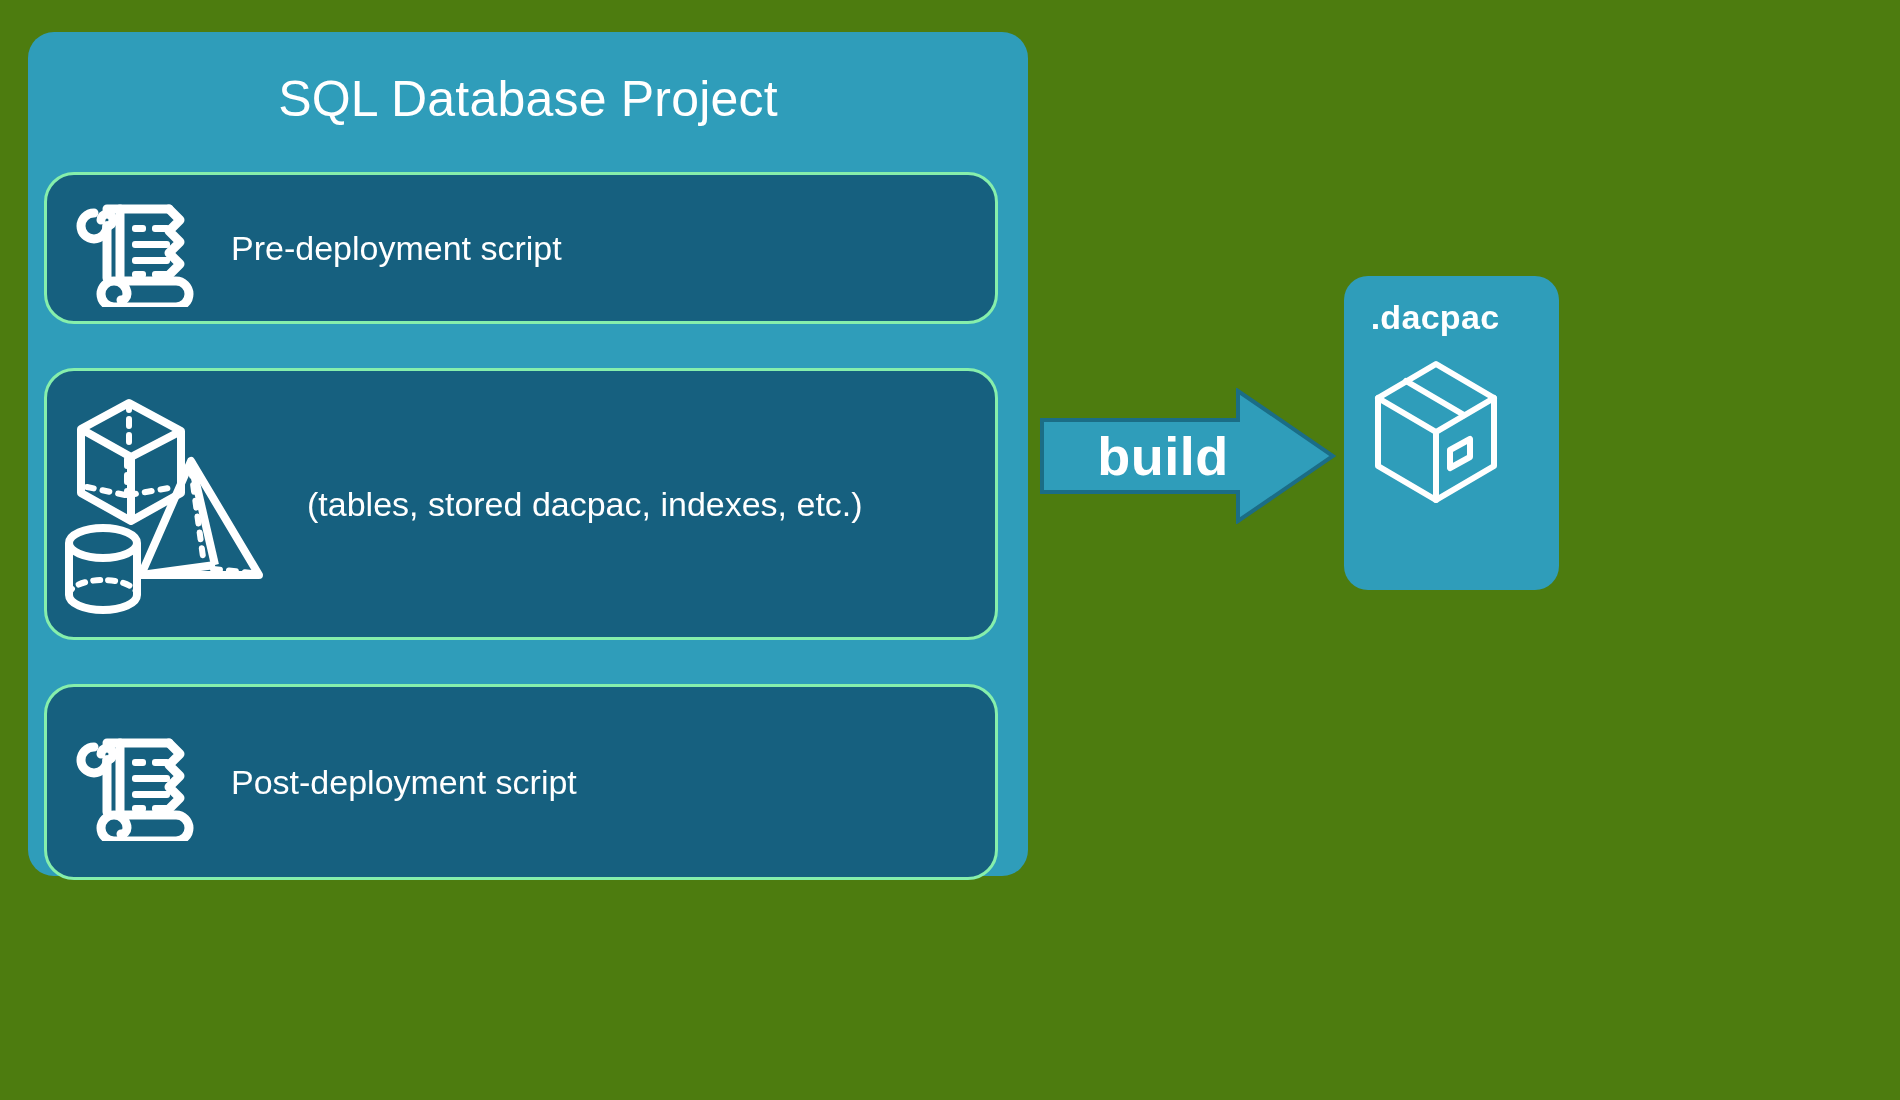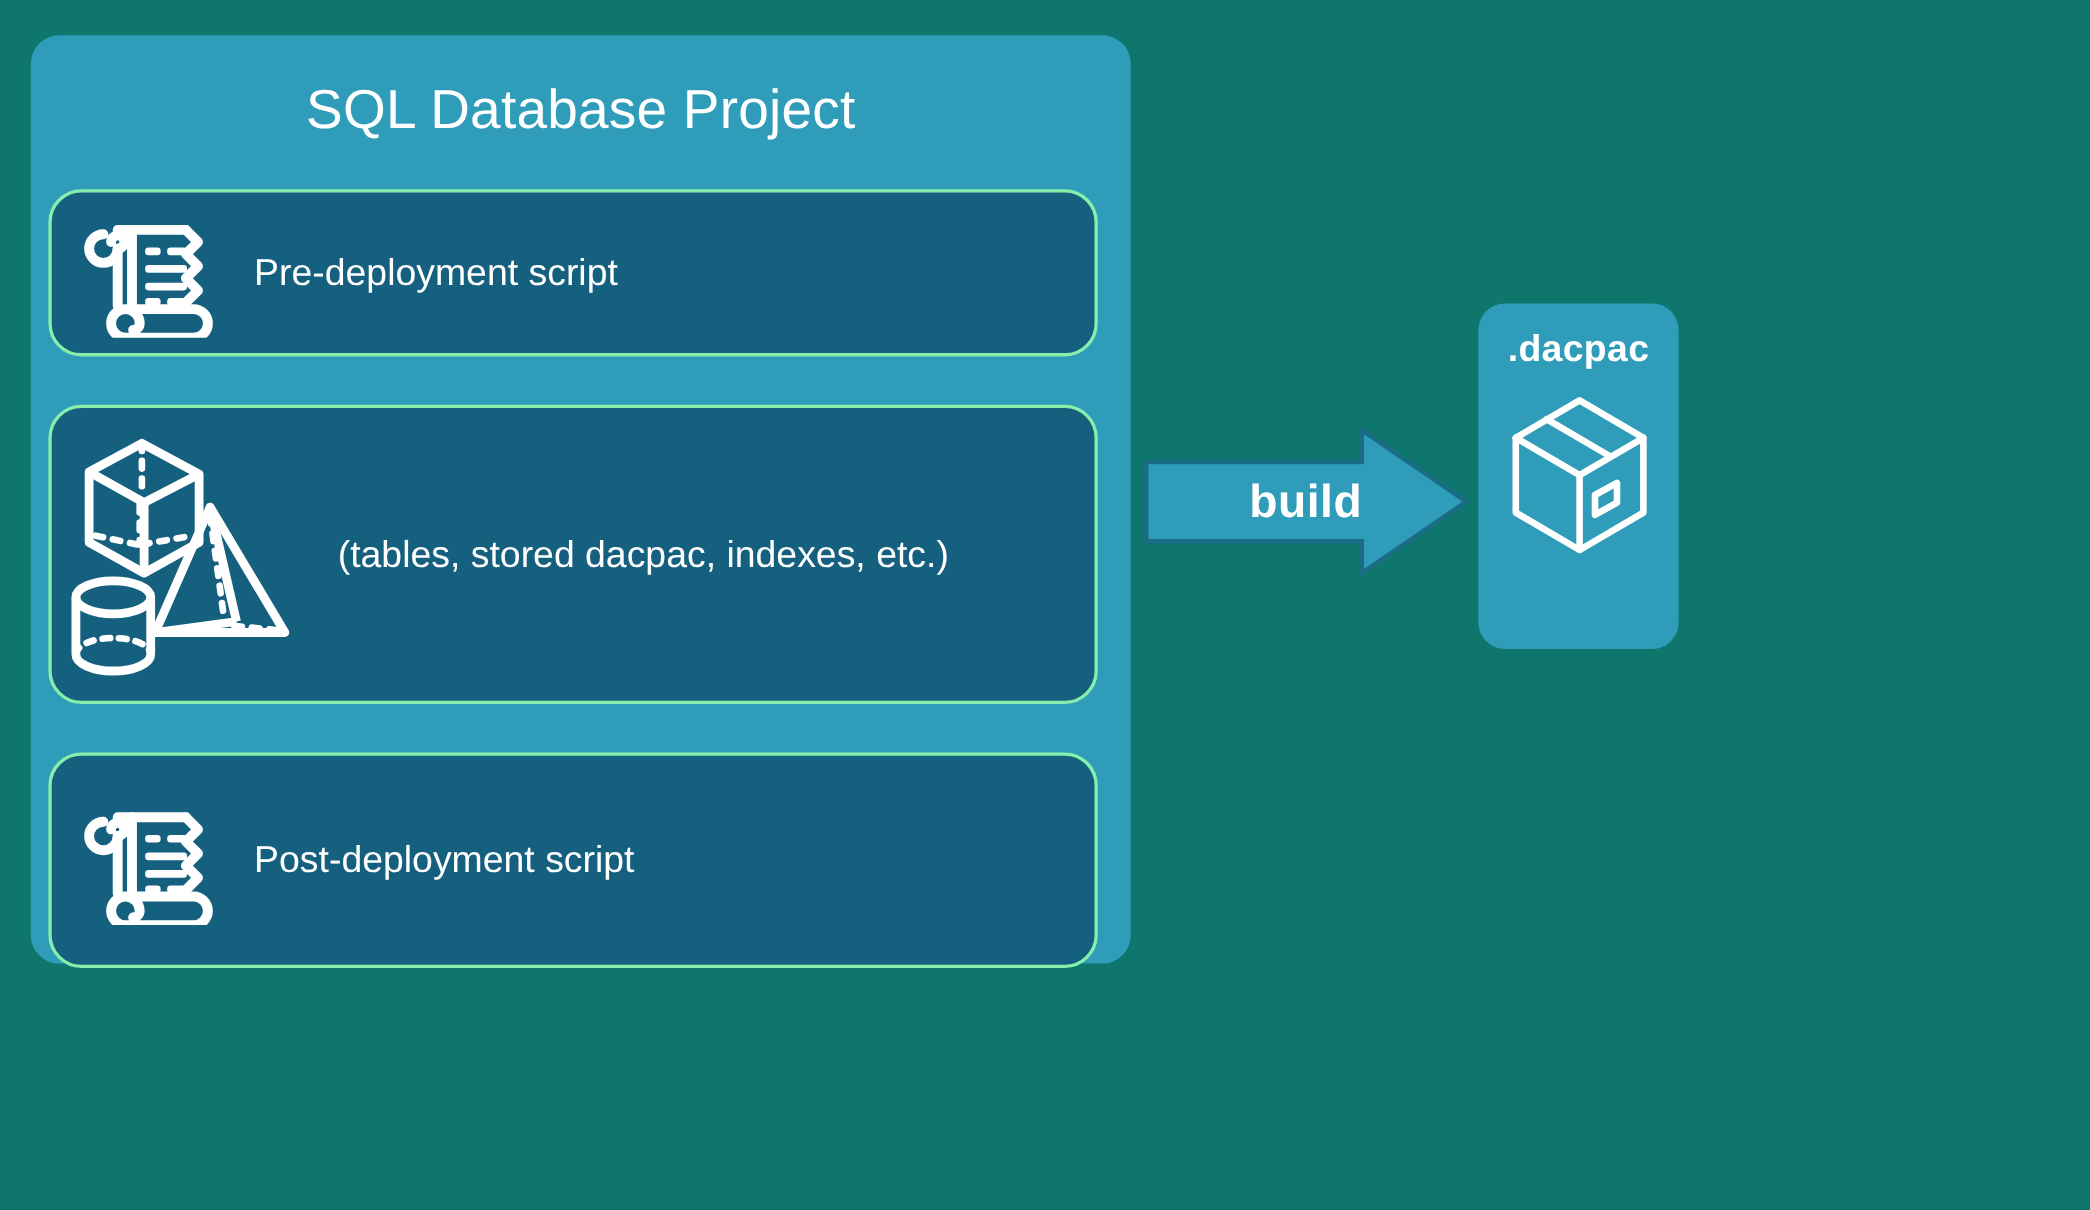--- a/index.html
+++ b/index.html
@@ -11,21 +11,21 @@
     width: 1900px;
     height: 1100px;
     font-family: "Liberation Sans", sans-serif;
     overflow: hidden;
   }
 
   #stage {
     position: relative;
     width: 1900px;
     height: 1100px;
-    background: #0f766e;
+    background: #4d7c0f;
   }
 
   
   .project-card {
     position: absolute;
     left: 28px;
     top: 32px;
     width: 1000px;
     height: 844px;
     background: #2f9dba;
@@ -98,33 +98,32 @@
   .build-label {
     position: absolute;
     left: 1040px;
     top: 388px;
     width: 246px;
     height: 136px;
     display: flex;
     align-items: center;
     justify-content: center;
     color: #ffffff;
-    font-size: 42px;
+    font-size: 54px;
     font-weight: bold;
     letter-spacing: 0.5px;
     pointer-events: none;
-    padding-left: 24px;
   }
 
   
   .dacpac-card {
     position: absolute;
     left: 1344px;
     top: 276px;
-    width: 182px;
+    width: 215px;
     height: 314px;
     background: #2f9dba;
     border-radius: 24px;
   }
   .dacpac-title {
     position: absolute;
     left: 0;
     top: 22px;
     width: 182px;
     text-align: center;

